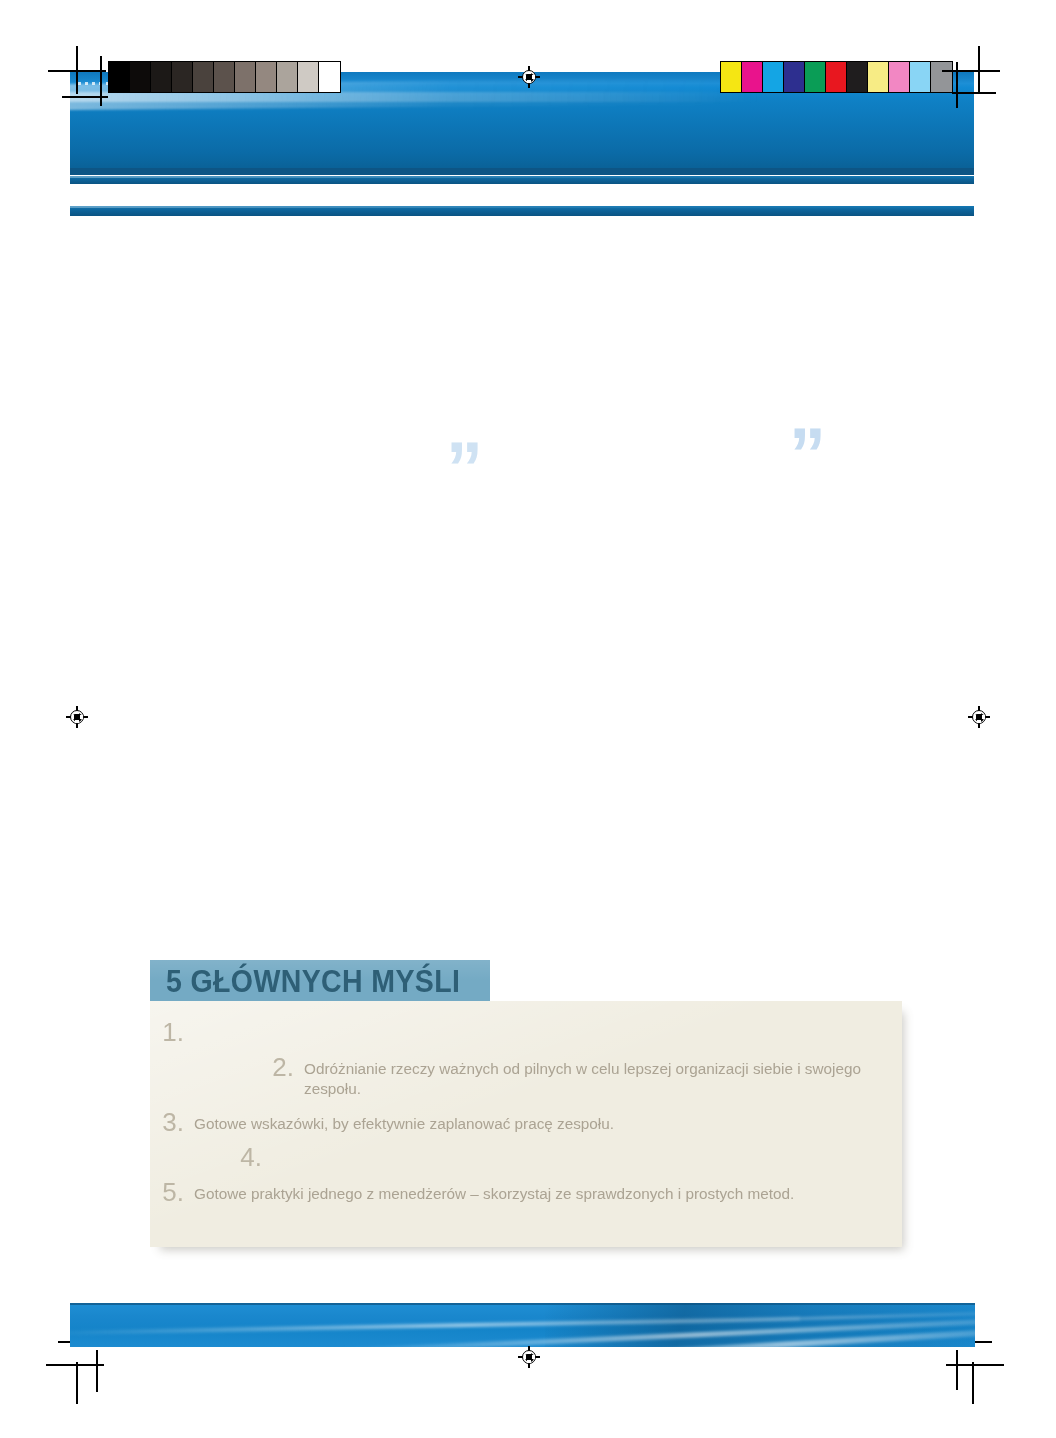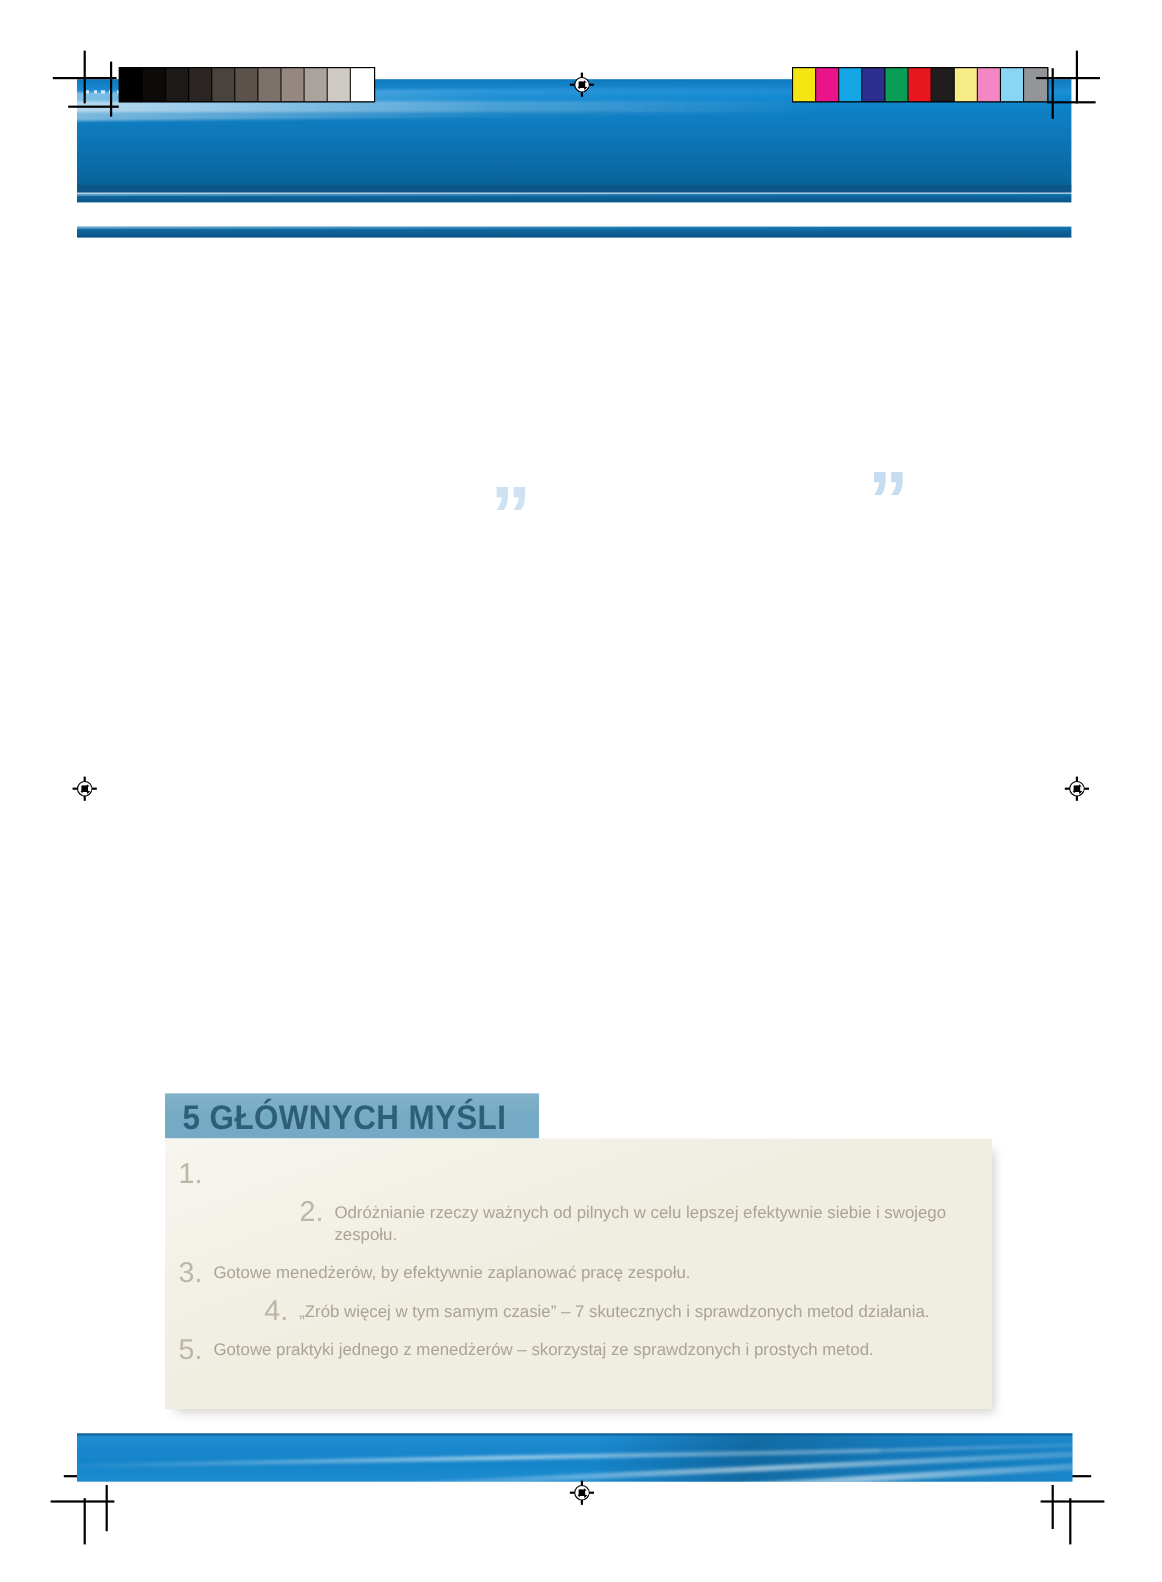--- a/index.html
+++ b/index.html
@@ -184,21 +184,21 @@
     font-family: "Liberation Sans", sans-serif;
     font-weight: 700;
     line-height: 1;
     user-select: none;
   }
 
   
   #five-ideas {
     position: absolute;
     left: 150px;
-    top: 994px;
+    top: 960px;
   }
   #ideas-title-band {
     position: relative;
     width: 340px;
     height: 41px;
     background: #74aac4;
     box-sizing: border-box;
   }
   #ideas-title-band .band-sheen {
     position: absolute;
@@ -380,31 +380,30 @@
 
     <div id="ideas-card">
       <div class="card-sheen"></div>
 
       <div class="idea-row">
         <div class="idea-num">1.</div>
       </div>
 
       <div class="idea-row indent-2">
         <div class="idea-num">2.</div>
-        <div class="idea-text">Odróżnianie rzeczy ważnych od pilnych w celu lepszej efektywnie siebie i swojego zespołu.</div>
+        <div class="idea-text">Odróżnianie rzeczy ważnych od pilnych w celu lepszej organizacji siebie i swojego zespołu.</div>
       </div>
 
       <div class="idea-row">
         <div class="idea-num">3.</div>
-        <div class="idea-text">Gotowe menedżerów, by efektywnie zaplanować pracę zespołu.</div>
+        <div class="idea-text">Gotowe wskazówki, by efektywnie zaplanować pracę zespołu.</div>
       </div>
 
       <div class="idea-row indent-3">
         <div class="idea-num">4.</div>
-        <div class="idea-text">„Zrób więcej w tym samym czasie” – 7 skutecznych i sprawdzonych metod działania.</div>
       </div>
 
       <div class="idea-row">
         <div class="idea-num">5.</div>
         <div class="idea-text">Gotowe praktyki jednego z menedżerów – skorzystaj ze sprawdzonych i prostych metod.</div>
       </div>
 
     </div>
   </div>
 

